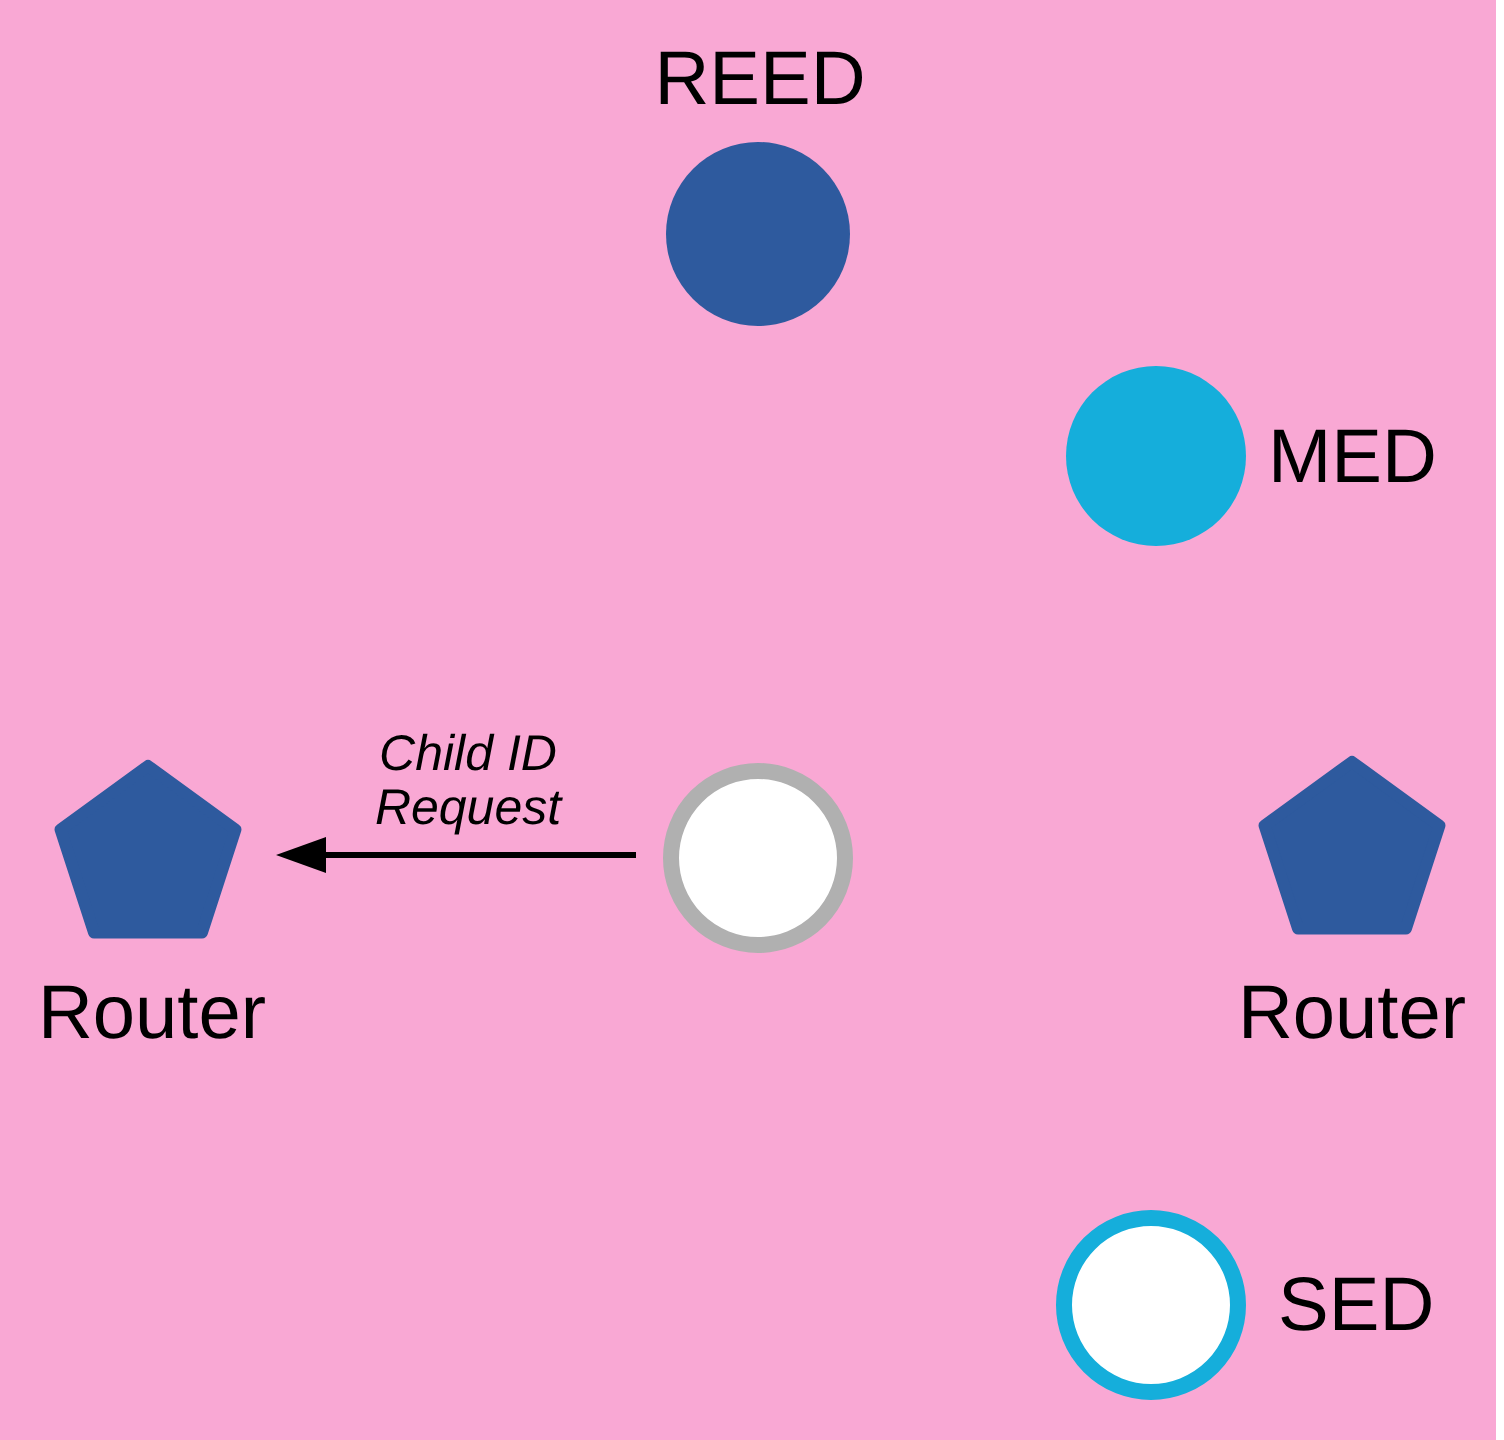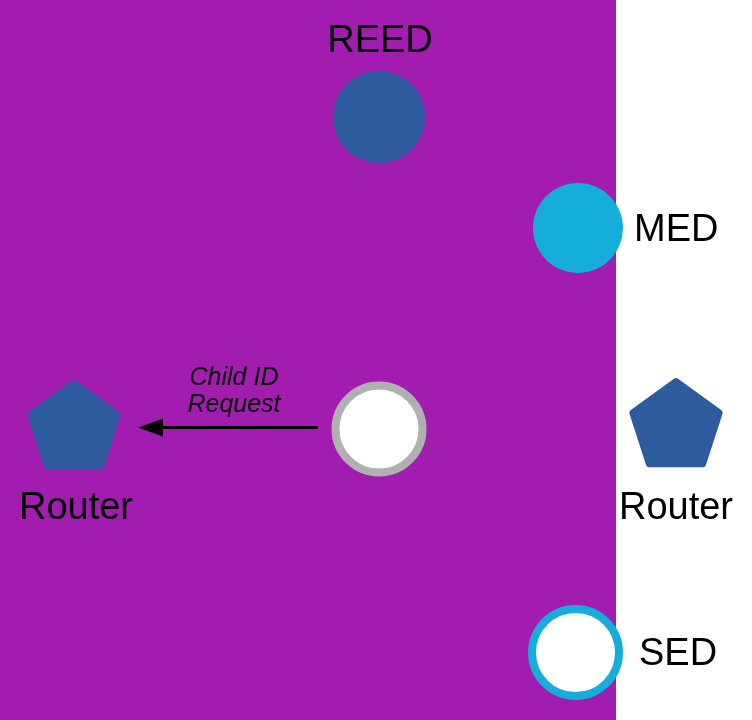--- a/index.html
+++ b/index.html
@@ -6,23 +6,23 @@
     margin: 0;
     padding: 0;
     width: 752px;
     height: 720px;
     background: #ffffff;
     overflow: hidden;
     font-family: "Liberation Sans", "DejaVu Sans", sans-serif;
   }
   .canvas {
     position: relative;
-    width: 616px;
+    width: 748px;
     height: 720px;
-    background: #a21caf;
+    background: #f9a8d4;
   }
   svg { display: block; }
   .node-label {
     font-family: "Liberation Sans", "DejaVu Sans", sans-serif;
     font-size: 38px;
     font-weight: 400;
   }
   .annotation-label {
     font-family: "Liberation Sans", "DejaVu Sans", sans-serif;
     font-size: 25px;

